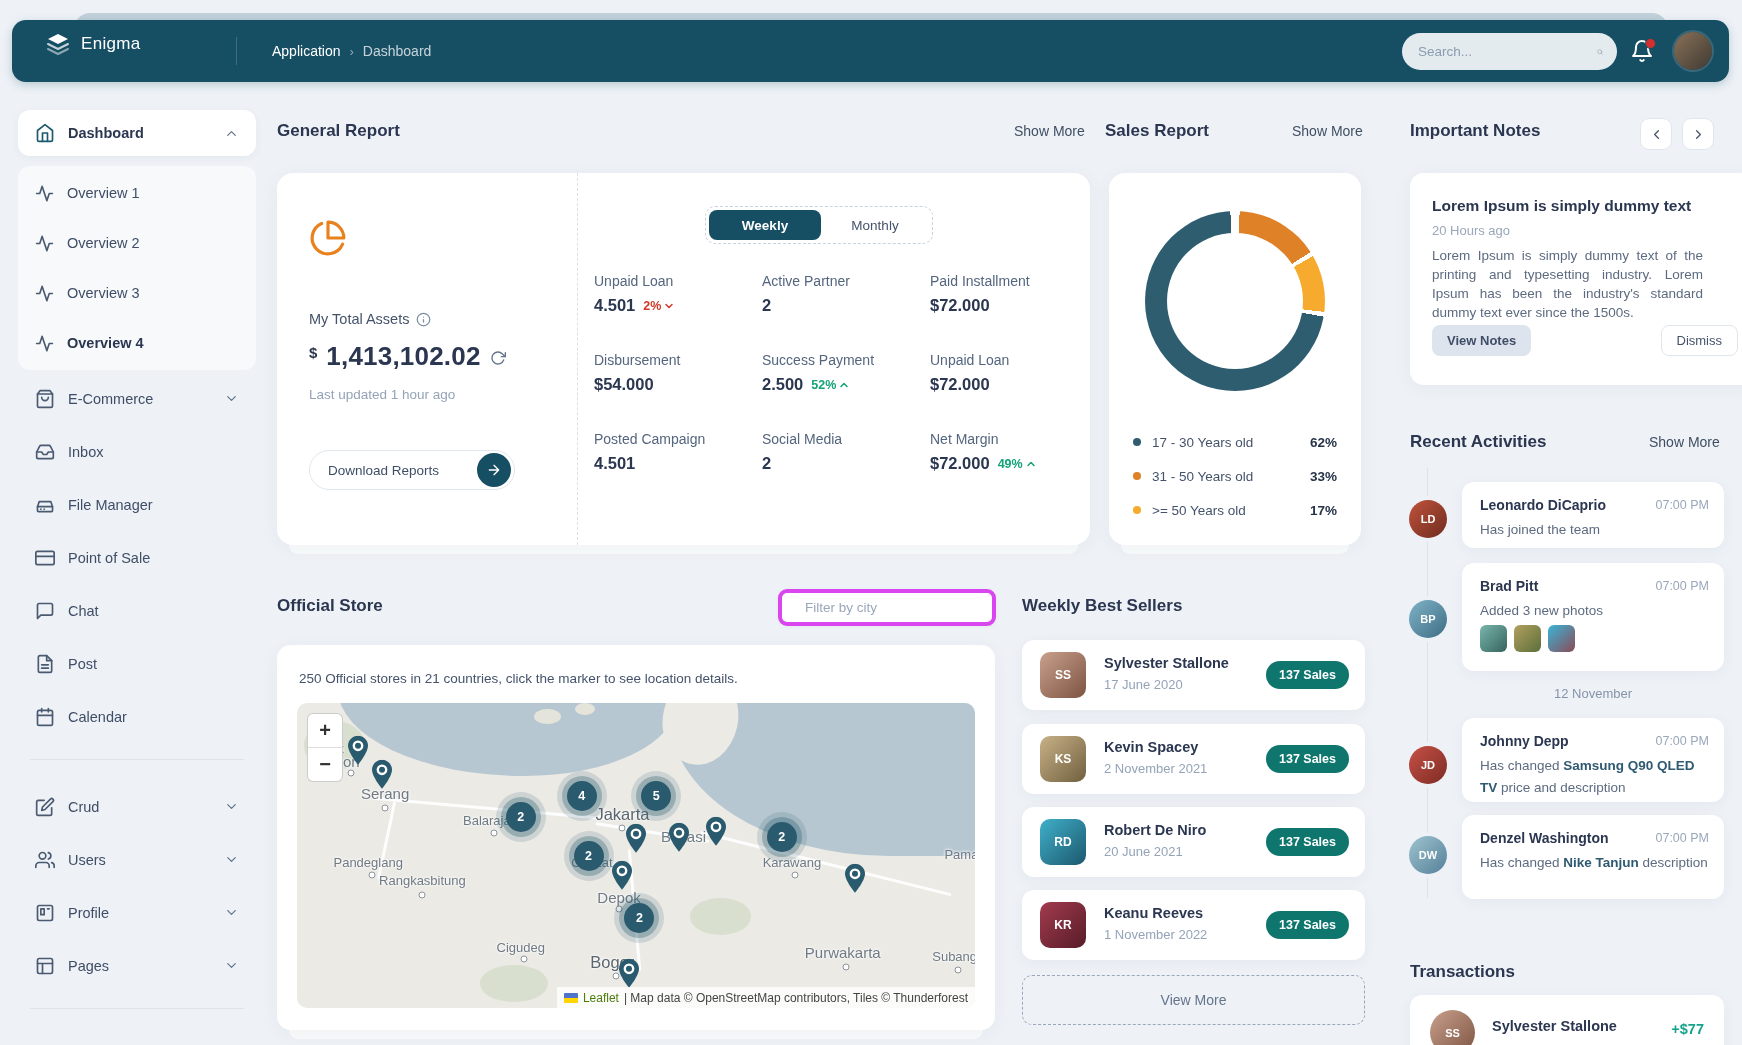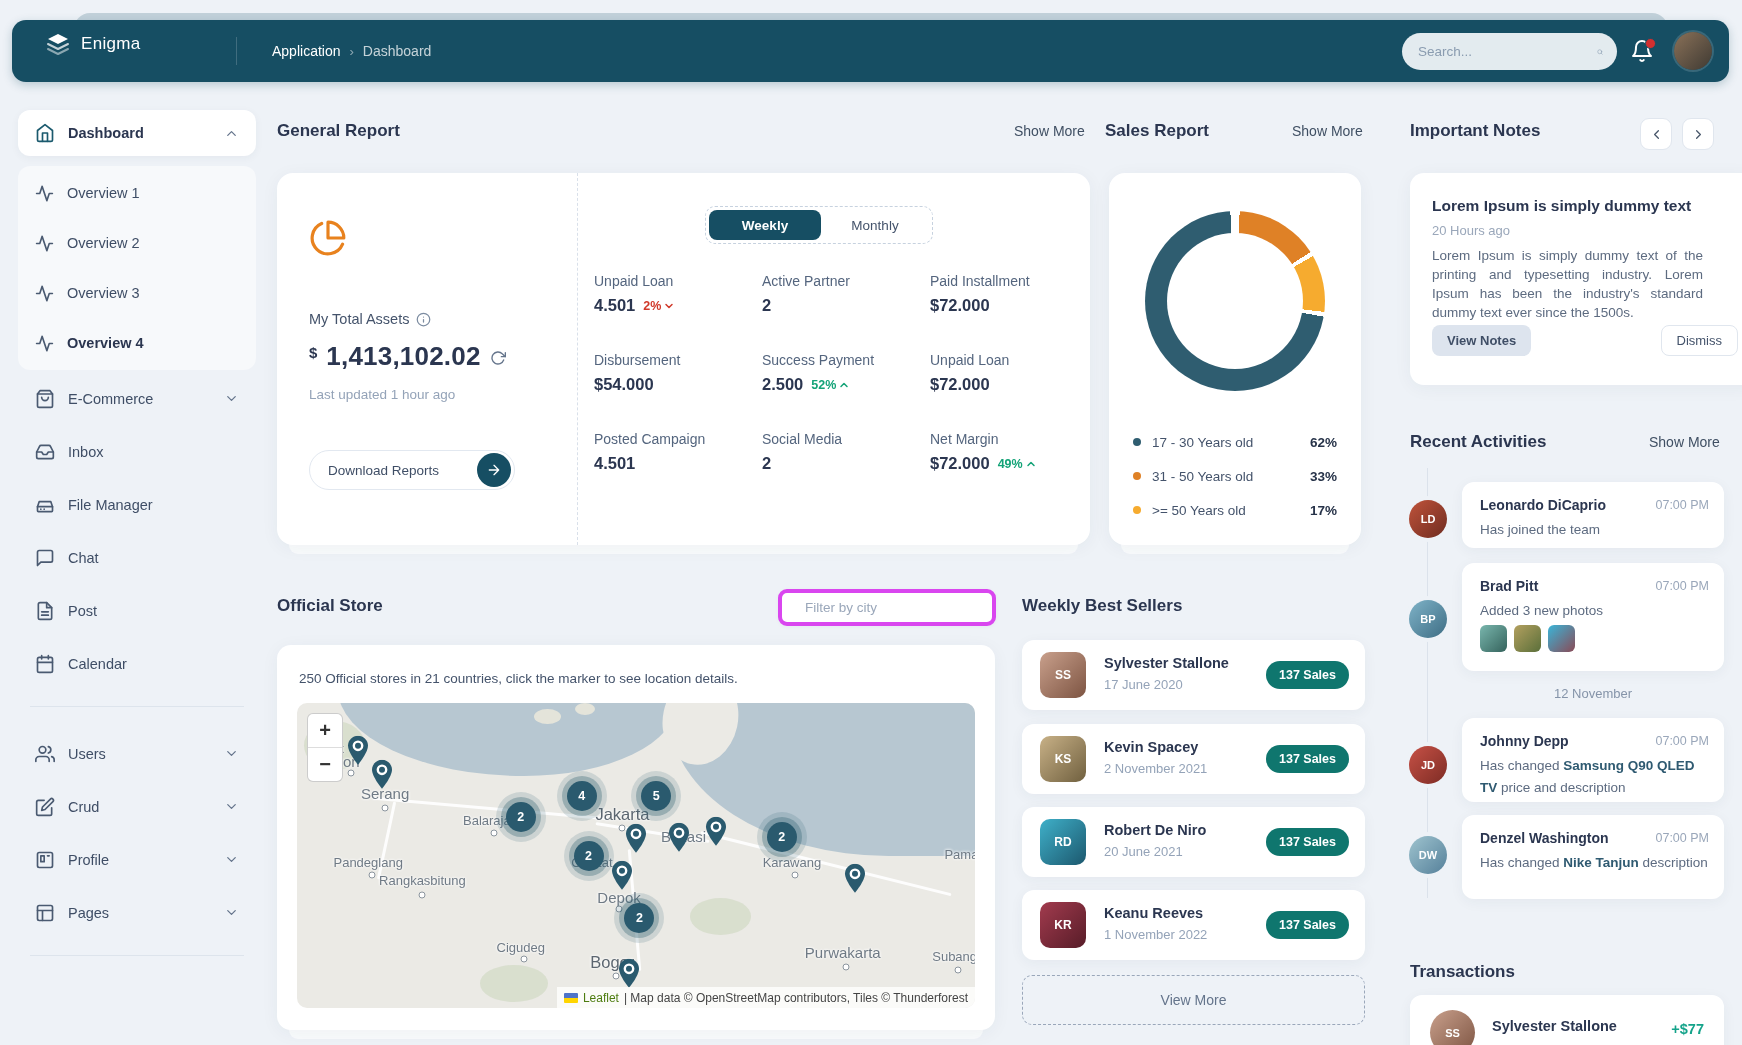--- a/index.html
+++ b/index.html
@@ -343,51 +343,57 @@
       <span>Inbox</span>
     </div>
     <div class="side-item">
       <svg class="ic s-ic" width="20" height="20">
           <use href="#i-drive"></use>
         </svg>
       <span>File Manager</span>
     </div>
     <div class="side-item">
       <svg class="ic s-ic" width="20" height="20">
+          <use href="#i-card"></use>
+        </svg>
+      <span>Point of Sale</span>
+    </div>
+    <div class="side-item">
+      <svg class="ic s-ic" width="20" height="20">
           <use href="#i-msg"></use>
         </svg>
       <span>Chat</span>
     </div>
     <div class="side-item">
       <svg class="ic s-ic" width="20" height="20">
           <use href="#i-file"></use>
         </svg>
       <span>Post</span>
     </div>
     <div class="side-item">
       <svg class="ic s-ic" width="20" height="20">
           <use href="#i-cal"></use>
         </svg>
       <span>Calendar</span>
     </div>
     <div class="side-divider"></div>
     <div class="side-item">
       <svg class="ic s-ic" width="20" height="20">
-          <use href="#i-users"></use>
-        </svg>
-      <span>Users</span>
+          <use href="#i-edit"></use>
+        </svg>
+      <span>Crud</span>
       <svg class="ic chev" width="15" height="15">
           <use href="#i-cdown"></use>
         </svg>
     </div>
     <div class="side-item">
       <svg class="ic s-ic" width="20" height="20">
-          <use href="#i-edit"></use>
-        </svg>
-      <span>Crud</span>
+          <use href="#i-users"></use>
+        </svg>
+      <span>Users</span>
       <svg class="ic chev" width="15" height="15">
           <use href="#i-cdown"></use>
         </svg>
     </div>
     <div class="side-item">
       <svg class="ic s-ic" width="20" height="20">
           <use href="#i-idcard"></use>
         </svg>
       <span>Profile</span>
       <svg class="ic chev" width="15" height="15">

